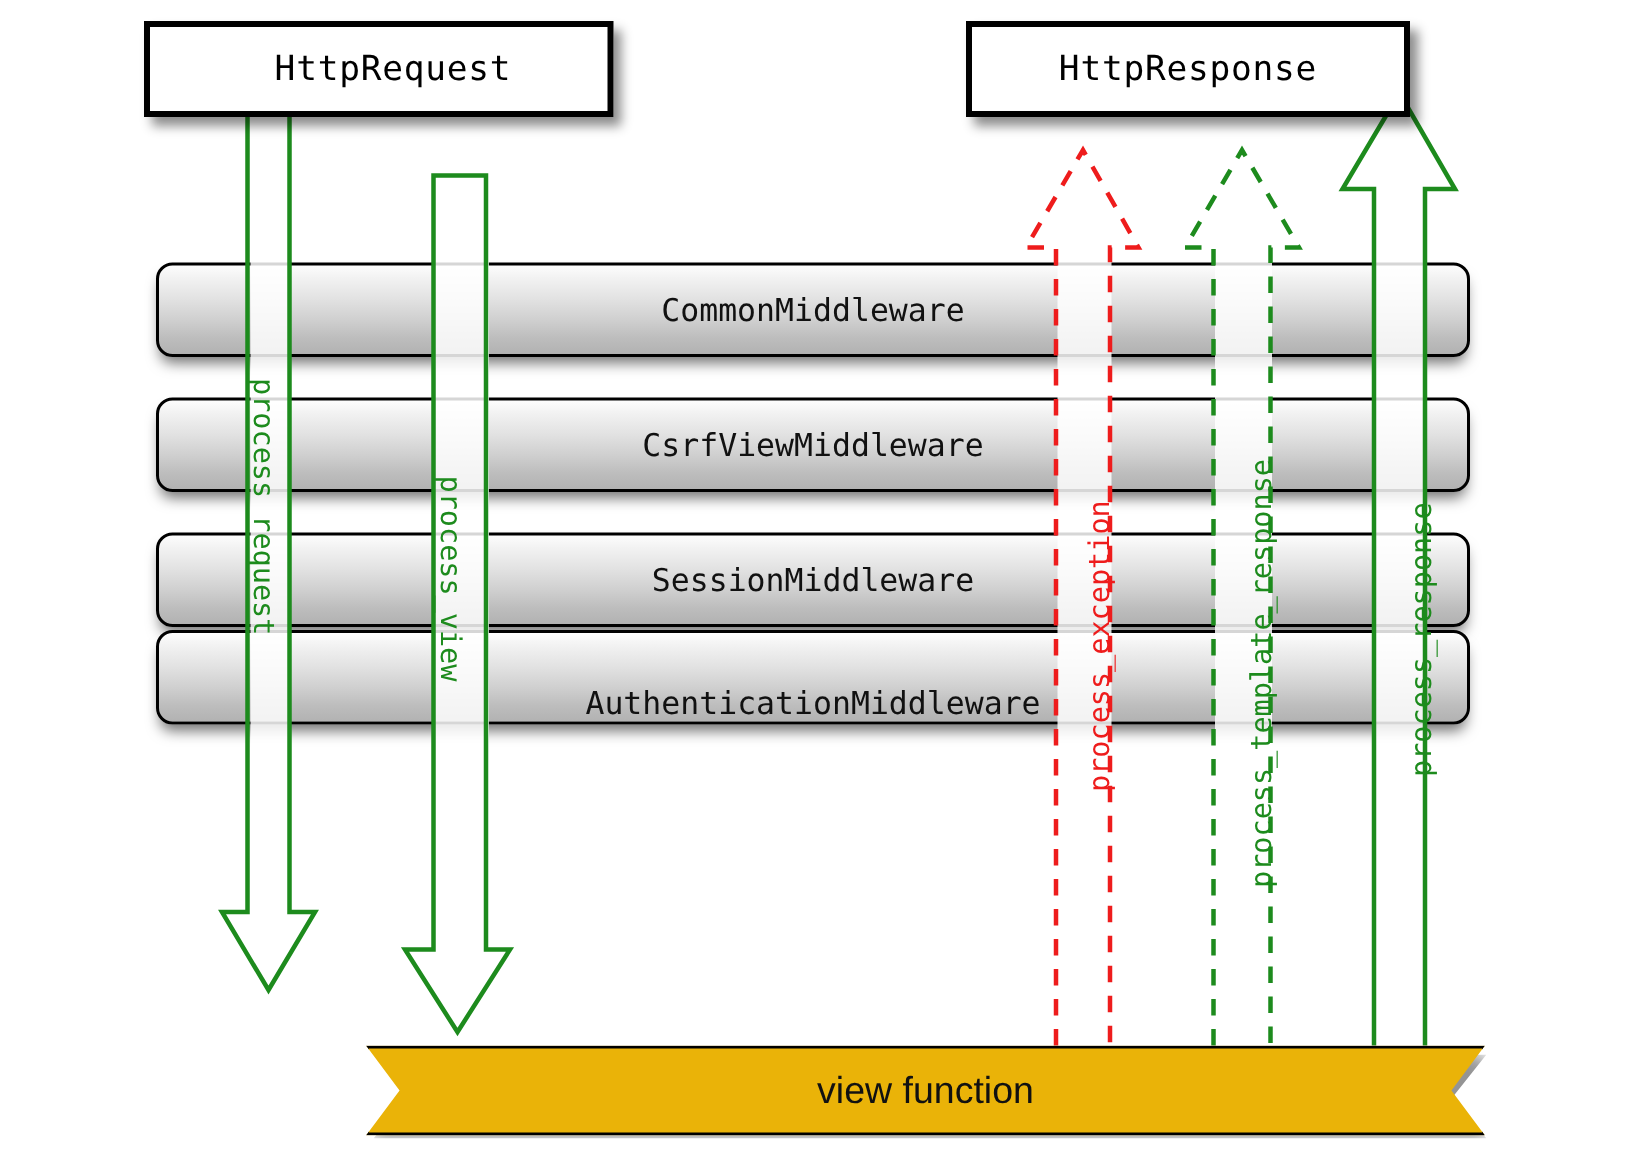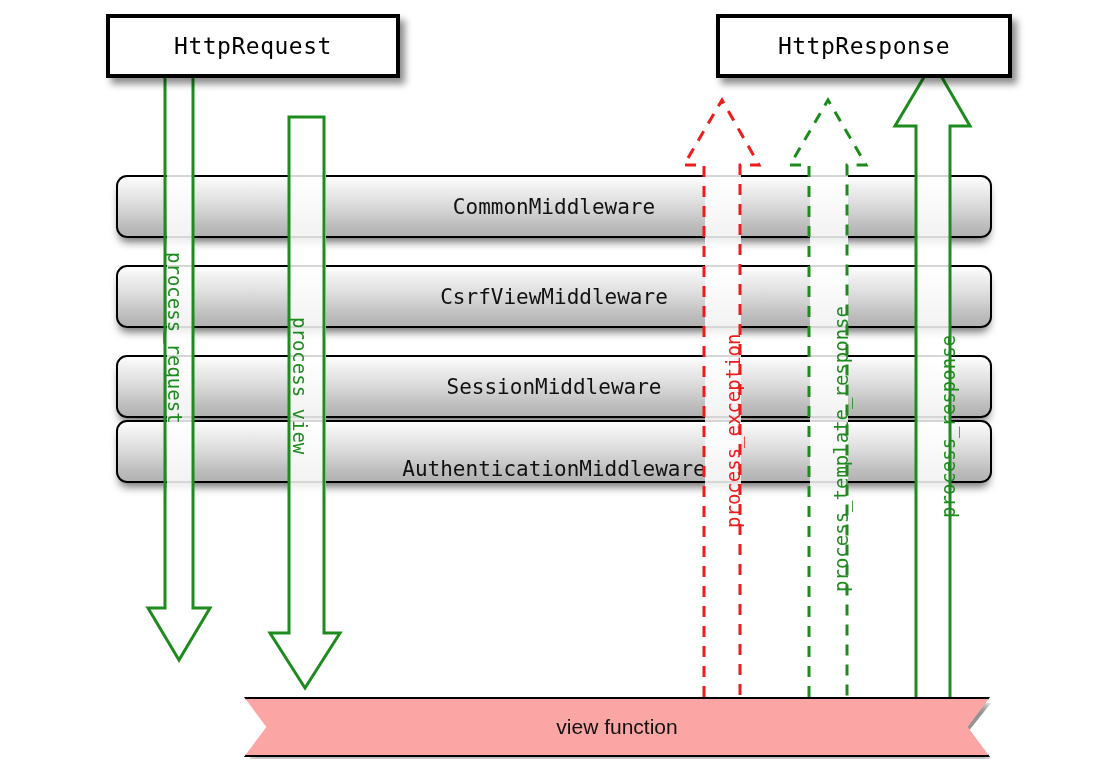--- a/index.html
+++ b/index.html
@@ -23,22 +23,22 @@
     box-shadow:5px 6px 7px rgba(0,0,0,0.45);
     display:flex;
     align-items:center;
     justify-content:center;
     font-family:"DejaVu Sans Mono","Liberation Mono",monospace;
     font-size:23px;
     color:#000;
     letter-spacing:0.5px;
     z-index:40;
   }
-  #box-request{ left:106px; top:14px; width:286px; height:56px; }
-  #box-response{ left:716px; top:14px; width:288px; height:56px;text-align:center; }
+  #box-request{ left:96px; top:14px; width:286px; height:56px;padding-left:19px; }
+  #box-response{ left:644px; top:14px; width:288px; height:56px;text-align:center; }
 
   
   .mw{
     position:absolute;
     left:104px;
     width:872px;
     height:59px;
     border:2px solid #000000;
     border-radius:11px;
     background:linear-gradient(to bottom,
@@ -49,21 +49,20 @@
         #bdbdbd 82%,
         #b2b2b2 100%);
     box-shadow:0 7px 9px -3px rgba(0,0,0,0.55);
     display:flex;
     align-items:center;
     justify-content:center;
     font-family:"DejaVu Sans Mono","Liberation Mono",monospace;
     font-size:21px;
     color:#111;
     z-index:10;
-    margin-left:12px;
   }
   .mw0{ top:175px; }
   .mw1{ top:265px; }
   .mw2{ top:355px; }
   .mw3{ top:420px;align-items:flex-end; }
   .mw4{ top:535px; }
 
   
   .lane{
     position:absolute;
@@ -74,27 +73,27 @@
     pointer-events:none;
   }
 
   
   #viewfn{
     position:absolute;
     left:244px;
     top:697px;
     width:742px;
     height:56px;
-    background:#fca5a5;
+    background:#eab308;
     border:2px solid #000;
     z-index:40;
     display:flex;
     align-items:center;
     justify-content:center;
-    font-size:21px;
+    font-size:25px;
     color:#111;
     -webkit-clip-path:polygon(0 0,100% 0,97% 50%,100% 100%,0 100%,3% 50%);
     clip-path:polygon(0 0,100% 0,97% 50%,100% 100%,0 100%,3% 50%);
   }
   #viewfn-shadow{
     position:absolute;
     left:249px; top:703px; width:742px; height:56px;
     background:rgba(0,0,0,0.42);
     filter:blur(5px);
     z-index:38;

